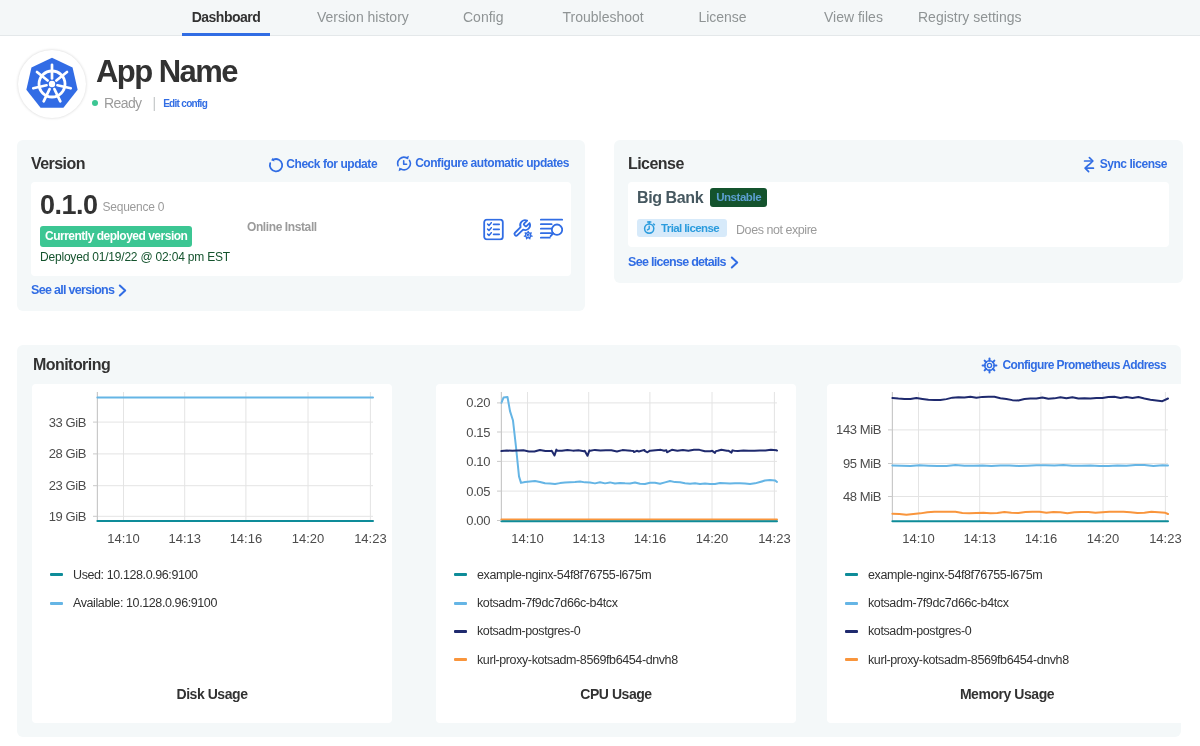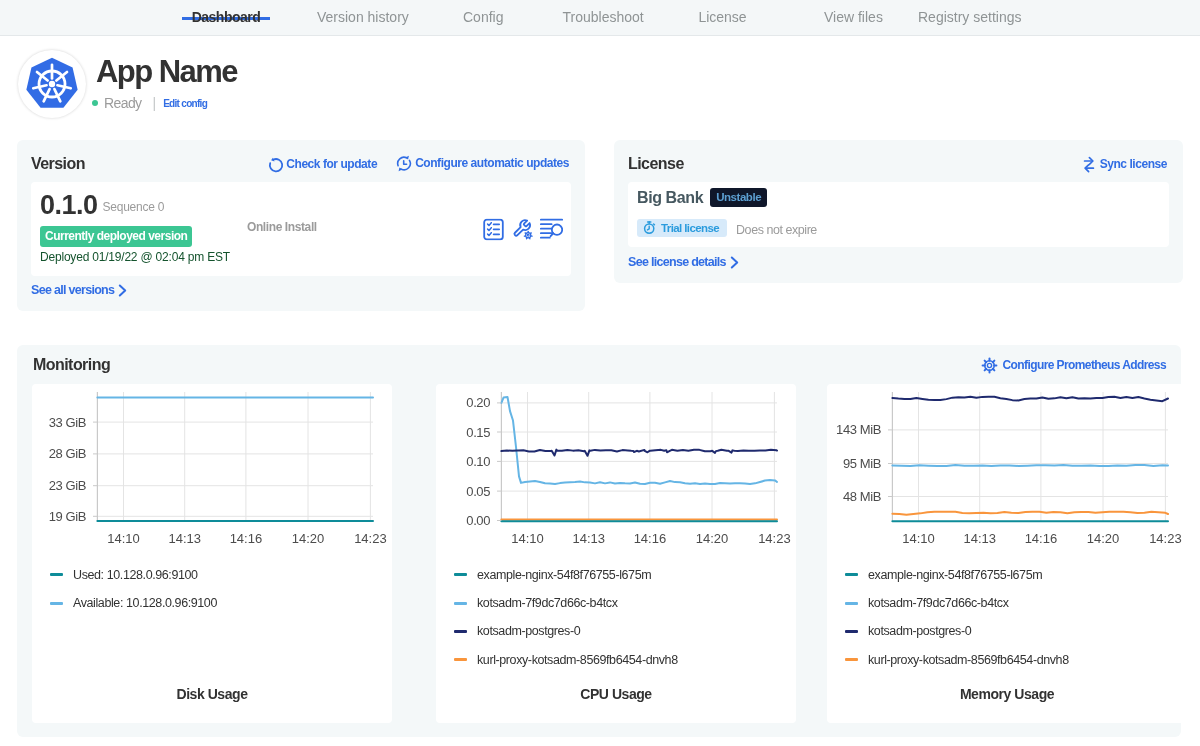--- a/index.html
+++ b/index.html
@@ -1,19 +1,19 @@
 <!DOCTYPE html>
 <html><head>
 <meta charset="utf-8">
 <style>
 * { margin:0; padding:0; box-sizing:border-box; }
 html,body { width:1200px; height:746px; background:#fff; font-family:"Liberation Sans", sans-serif; overflow:hidden; }
 body { position:relative; }
 .nav { position:absolute; left:0; top:0; width:1200px; height:36px; background:#f4f7f8; border-bottom:1px solid #e4e8ea; }
-.tab { position:absolute; top:0; font-size:14px; color:#8f9495; height:20px; line-height:35px; }
+.tab { position:absolute; top:0; font-size:14px; color:#8f9495; height:36px; line-height:35px; }
 .tab.active { color:#323232; font-weight:700; letter-spacing:-0.5px; border-bottom:3px solid #316de4; padding:0 10px; }
 .hdr { position:absolute; left:0; top:36px; width:1200px; }
 .k8s-wrap { position:absolute; left:18px; top:14px; width:68px; height:68px; border-radius:50%; background:#fff; box-shadow:0 0 3px rgba(0,0,0,0.18); display:flex; align-items:center; justify-content:center; }
 .appname { position:absolute; left:96px; top:18px; font-size:31px; font-weight:700; color:#323232; letter-spacing:-1.55px; }
 .statusrow { position:absolute; left:92px; top:59px; height:16px; display:flex; align-items:center; font-size:14px; }
 .dot { width:6px; height:6px; border-radius:50%; background:#3cc693; margin-right:6px; }
 .ready { color:#9b9b9b; letter-spacing:-0.6px; }
 .vbar { color:#c4c7c8; margin-left:11px; margin-right:7px; font-size:14px; }
 .bluelink { color:#316de4; font-weight:700; }
 .card { position:absolute; background:#f4f8f9; border-radius:6px; }
@@ -29,21 +29,21 @@
 #vinner { top:42px; height:94px; padding:10px 9px; }
 #linner { top:42px; height:65px; padding:6px 9px 9px; }
 .vnum { font-size:27px; font-weight:700; color:#323232; line-height:27px; letter-spacing:-0.5px; }
 .seq { font-size:12px; color:#9b9b9b; margin-left:5px; letter-spacing:-0.25px; position:relative; top:-3.5px; }
 .gbadge { display:inline-block; background:#3cc693; color:#fff; font-weight:700; font-size:12px; letter-spacing:-0.5px; border-radius:3px; padding:3px 5px 4px; margin-top:7px; }
 .deployed { font-size:12px; color:#14532d; margin-top:3px; letter-spacing:-0.2px; }
 .online { font-size:12px; color:#9b9b9b; font-weight:700; letter-spacing:-0.4px; }
 .vicons { position:absolute; right:8px; top:50%; transform:translateY(-50%); display:flex; align-items:center; }
 .seeall { position:absolute; left:14px; display:flex; align-items:center; color:#316de4; font-weight:700; font-size:12.5px; letter-spacing:-0.7px; }
 .bigbank { font-size:16px; font-weight:700; color:#465860; letter-spacing:-0.4px; display:inline-block; vertical-align:middle; }
-.unstable { display:inline-block; vertical-align:middle; background:#0f172a; color:#5c9fd1; font-weight:700; font-size:11.5px; letter-spacing:-0.45px; border-radius:3px; padding:3px 6px 4px; margin-left:7px; }
+.unstable { display:inline-block; vertical-align:middle; background:#14532d; color:#5c9fd1; font-weight:700; font-size:11.5px; letter-spacing:-0.45px; border-radius:3px; padding:3px 6px 4px; margin-left:7px; }
 .lic2 { margin-top:12px; display:flex; align-items:flex-end; }
 .trial { display:flex; align-items:center; background:#d7eafa; color:#2a9bdd; font-weight:700; font-size:11.5px; letter-spacing:-0.6px; border-radius:3px; padding:0 8px 0 6px; height:18px; }
 .noexpire { color:#9b9b9b; font-size:12.5px; letter-spacing:-0.45px; margin-left:9px; }
 .chartcard { position:absolute; top:39px; width:360px; height:339px; background:#fff; border-radius:4px; overflow:hidden; }
 .legrow { position:absolute; left:18px; display:flex; align-items:center; font-size:12.5px; letter-spacing:-0.4px; color:#323232; }
 .legsw { width:13px; height:3px; border-radius:1px; margin-right:10px; flex:none; }
 .ctitle { position:absolute; left:0; width:100%; text-align:center; font-size:14px; letter-spacing:-0.45px; font-weight:700; color:#323232; }
 </style>
 </head>
 <body>

